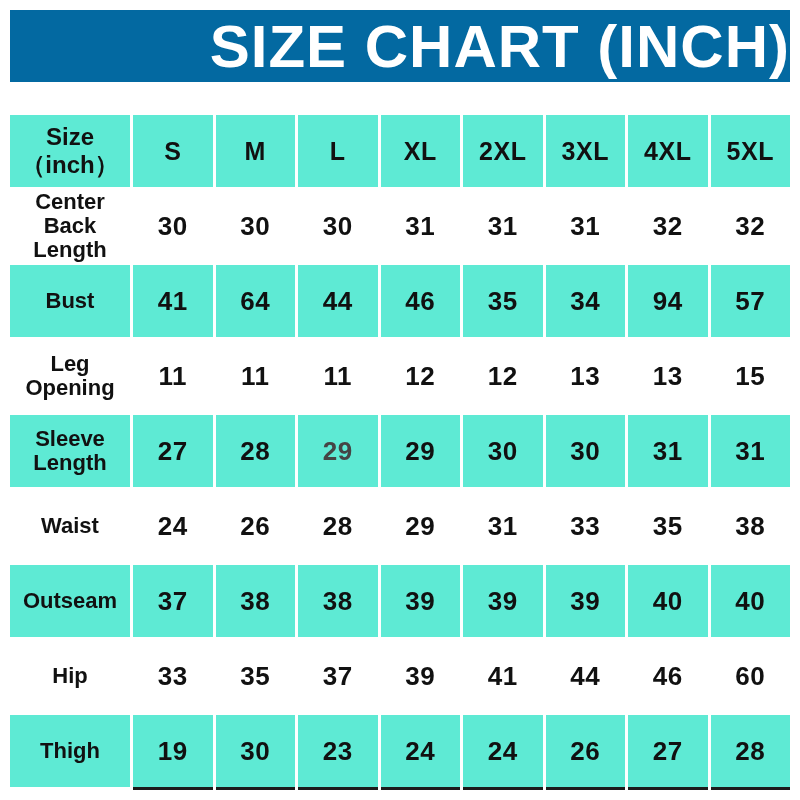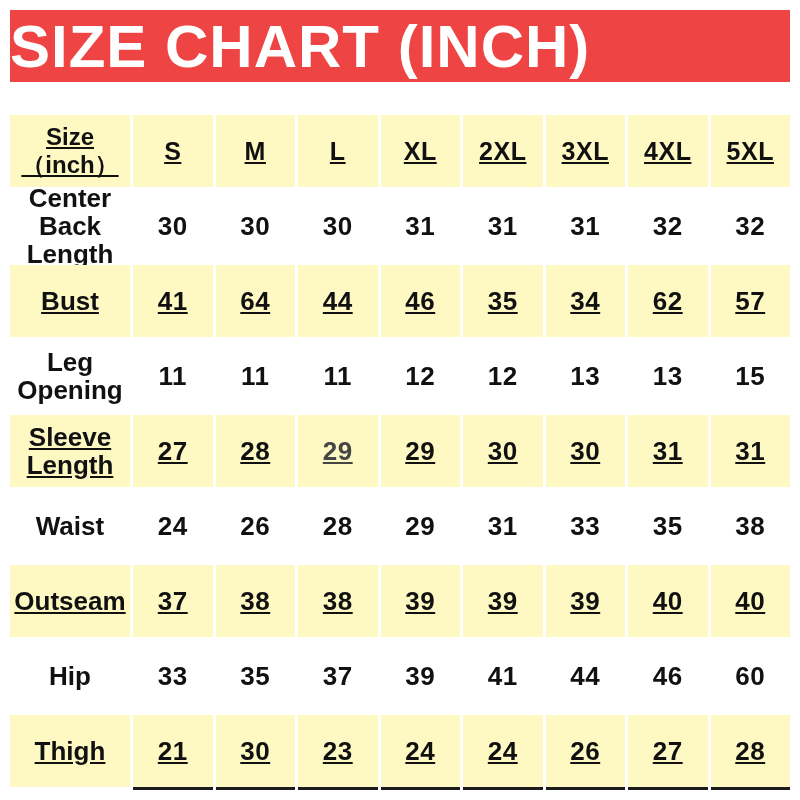--- a/index.html
+++ b/index.html
@@ -2,39 +2,39 @@
 <html><head>
 <meta charset="utf-8">
 <style>
   html,body { margin:0; padding:0; background:#ffffff; }
   .page {
     position:relative; width:800px; height:800px; background:#ffffff;
     font-family:"Liberation Sans", sans-serif; overflow:hidden;
   }
   .title-bar {
     position:absolute; left:10px; top:10px; width:780px; height:72px;
-    background:#ef4444; display:flex; align-items:center; justify-content:flex-start;
+    background:#0369a1; display:flex; align-items:center; justify-content:flex-end;
   }
   .title-text {
     color:#ffffff; font-size:60px; font-weight:bold; letter-spacing:1px;
     white-space:nowrap;
   }
   .size-table {
     position:absolute; left:10px; top:115px; width:780px;
     display:grid; grid-template-columns:120px repeat(8, 1fr);
     gap:3px; grid-auto-rows:72px;
   }
   .cell {
     display:flex; flex-direction:column; align-items:center; justify-content:center;
     text-align:center; color:#111111; font-weight:bold;
   }
-  .gray { background:#fef9c3;text-decoration:underline; }
+  .gray { background:#5eead4; }
   .corner { font-size:24px; line-height:1.15; }
   .collabel { font-size:25px; letter-spacing:0.5px; }
-  .rowlabel { font-size:26px; line-height:1.08; padding:0 4px; }
+  .rowlabel { font-size:22px; line-height:1.08; padding:0 4px; }
   .num { font-size:26px; letter-spacing:0.5px; }
   .muted { color:#454545; }
   .bottom-edge { box-shadow:0 3px 0 0 #1c1c1c; }
 </style>
 </head>
 <body>
 
 <div class="page">
   <div class="title-bar">
     <div class="title-text">SIZE CHART (INCH)</div>
@@ -61,21 +61,21 @@
       <div class="cell num">31</div>
       <div class="cell num">32</div>
       <div class="cell num">32</div>
       <div class="cell gray rowlabel">Bust</div>
       <div class="cell gray num">41</div>
       <div class="cell gray num">64</div>
       <div class="cell gray num">44</div>
       <div class="cell gray num">46</div>
       <div class="cell gray num">35</div>
       <div class="cell gray num">34</div>
-      <div class="cell gray num">62</div>
+      <div class="cell gray num">94</div>
       <div class="cell gray num">57</div>
       <div class="cell rowlabel">Leg Opening</div>
       <div class="cell num">11</div>
       <div class="cell num">11</div>
       <div class="cell num">11</div>
       <div class="cell num">12</div>
       <div class="cell num">12</div>
       <div class="cell num">13</div>
       <div class="cell num">13</div>
       <div class="cell num">15</div>
@@ -109,21 +109,21 @@
       <div class="cell rowlabel">Hip</div>
       <div class="cell num">33</div>
       <div class="cell num">35</div>
       <div class="cell num">37</div>
       <div class="cell num">39</div>
       <div class="cell num">41</div>
       <div class="cell num">44</div>
       <div class="cell num">46</div>
       <div class="cell num">60</div>
       <div class="cell gray rowlabel">Thigh</div>
-      <div class="cell gray num bottom-edge">21</div>
+      <div class="cell gray num bottom-edge">19</div>
       <div class="cell gray num bottom-edge">30</div>
       <div class="cell gray num bottom-edge">23</div>
       <div class="cell gray num bottom-edge">24</div>
       <div class="cell gray num bottom-edge">24</div>
       <div class="cell gray num bottom-edge">26</div>
       <div class="cell gray num bottom-edge">27</div>
       <div class="cell gray num bottom-edge">28</div>
     </div>
 </div>
 

